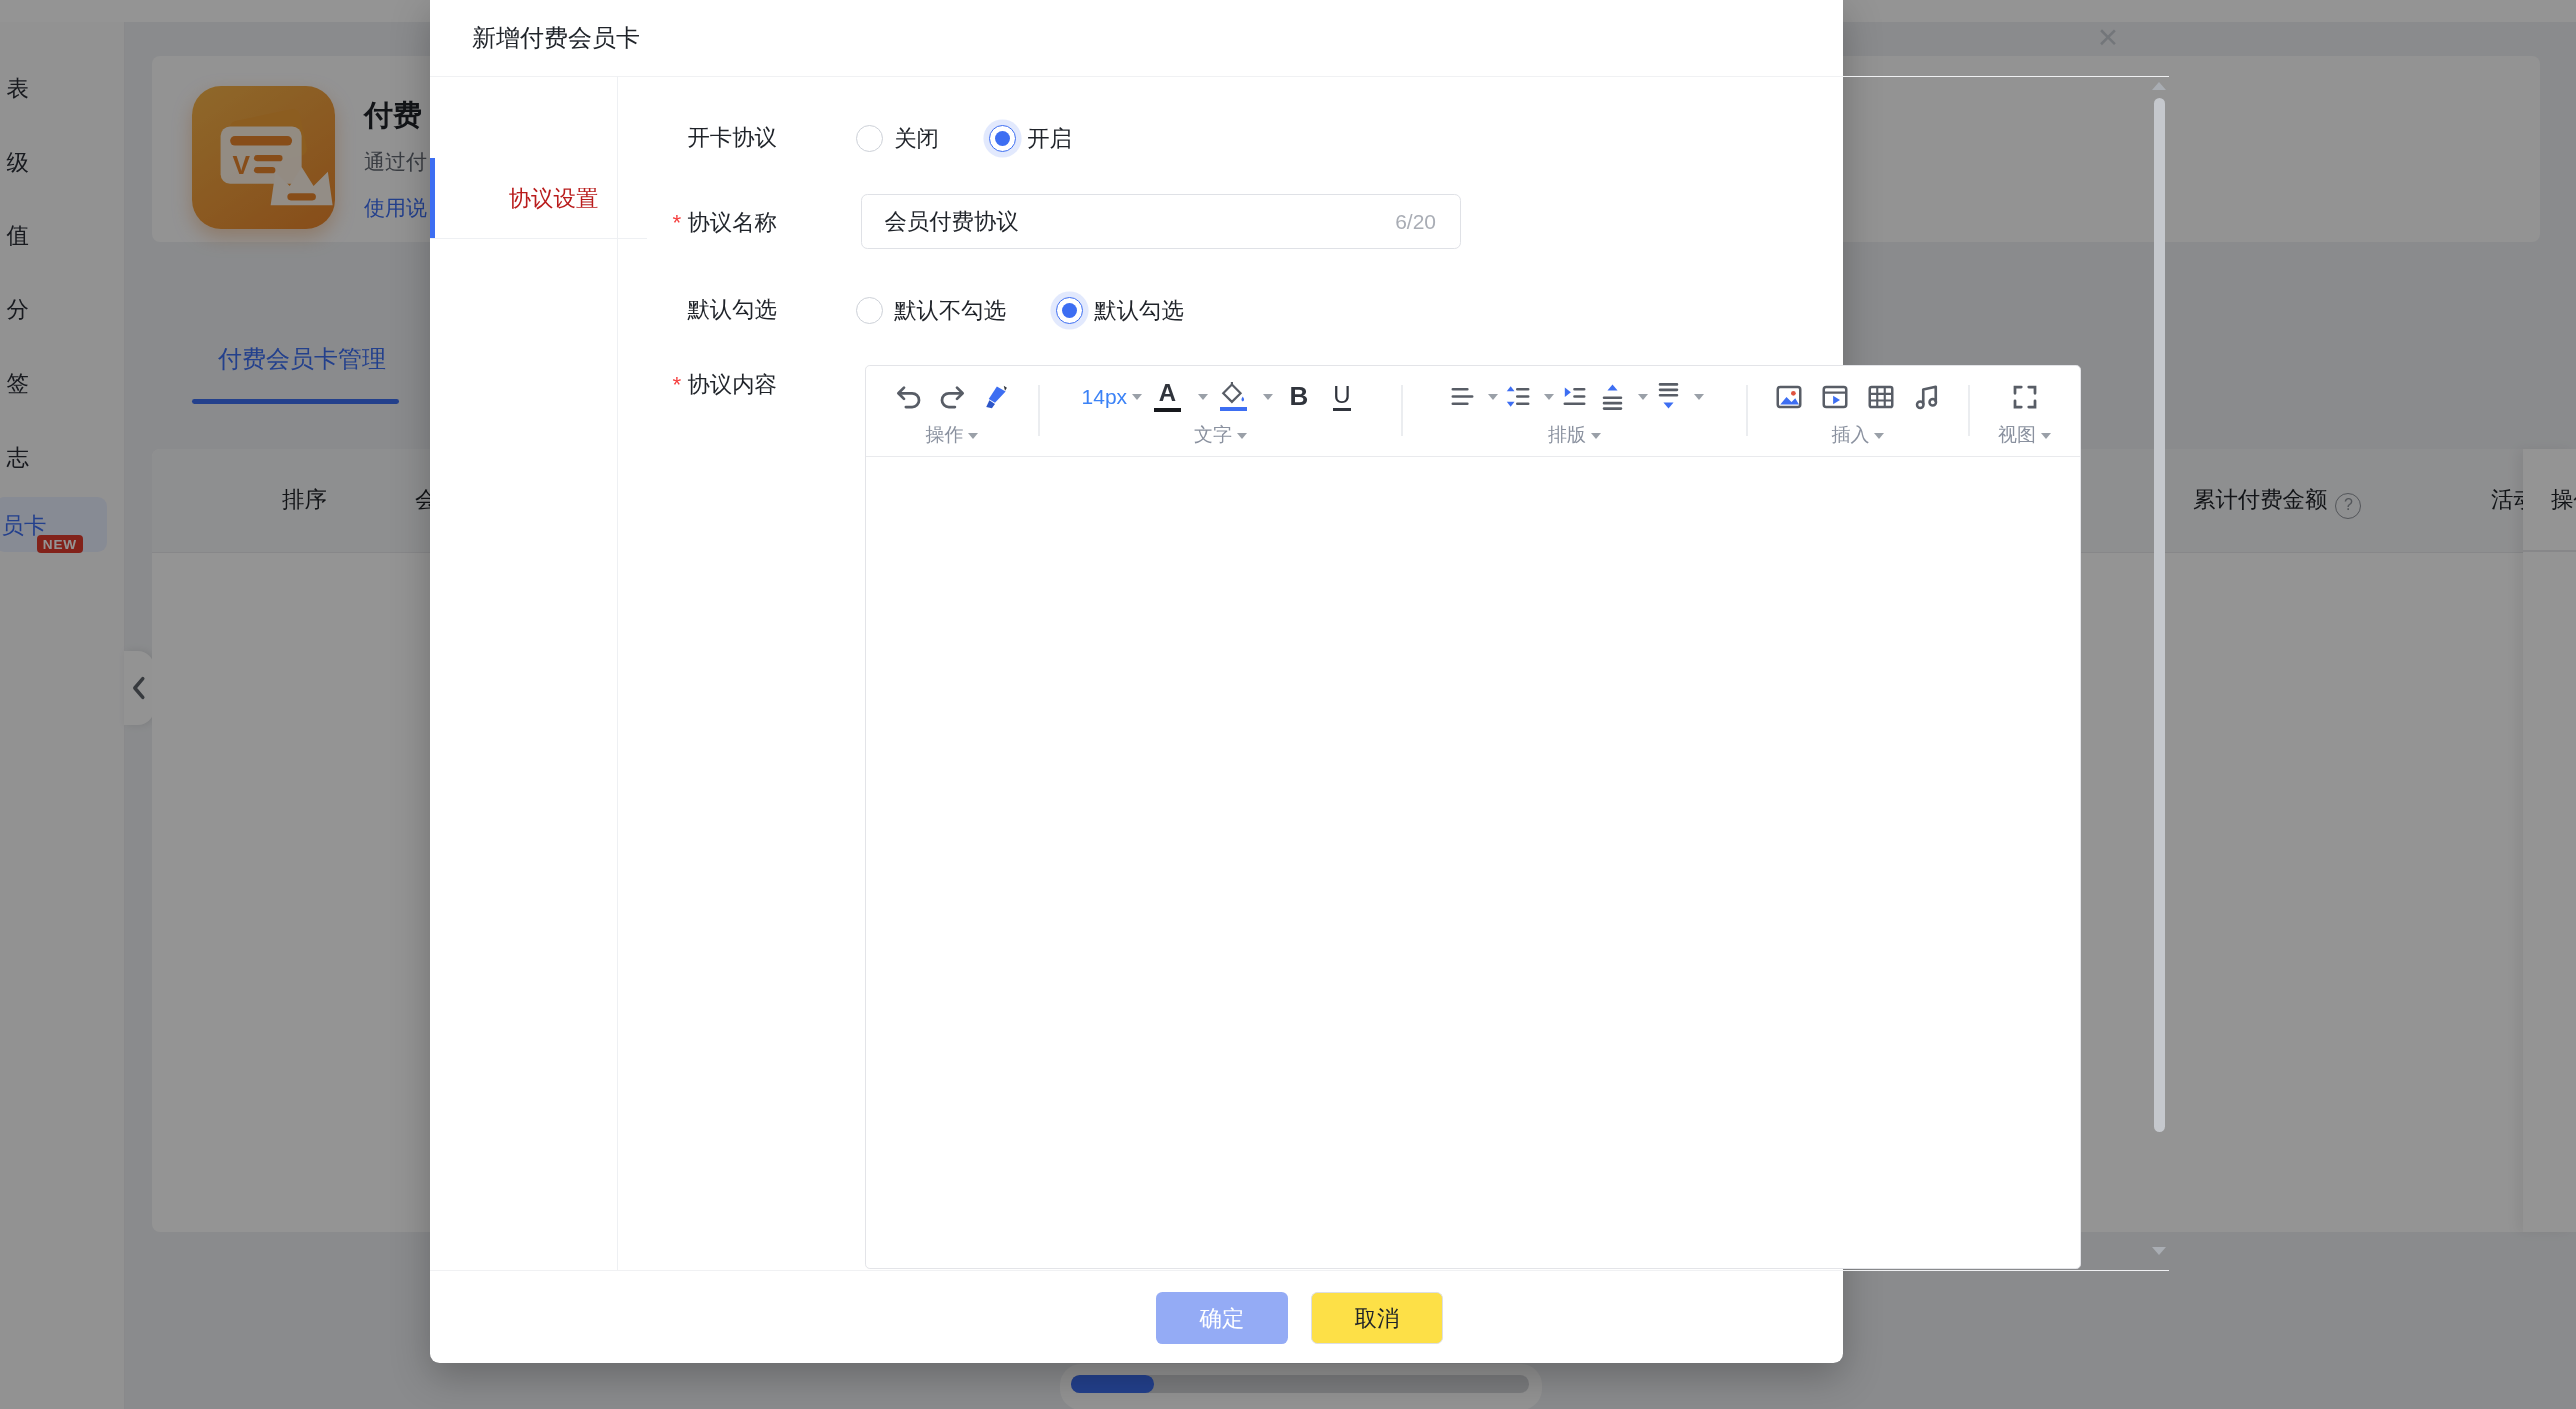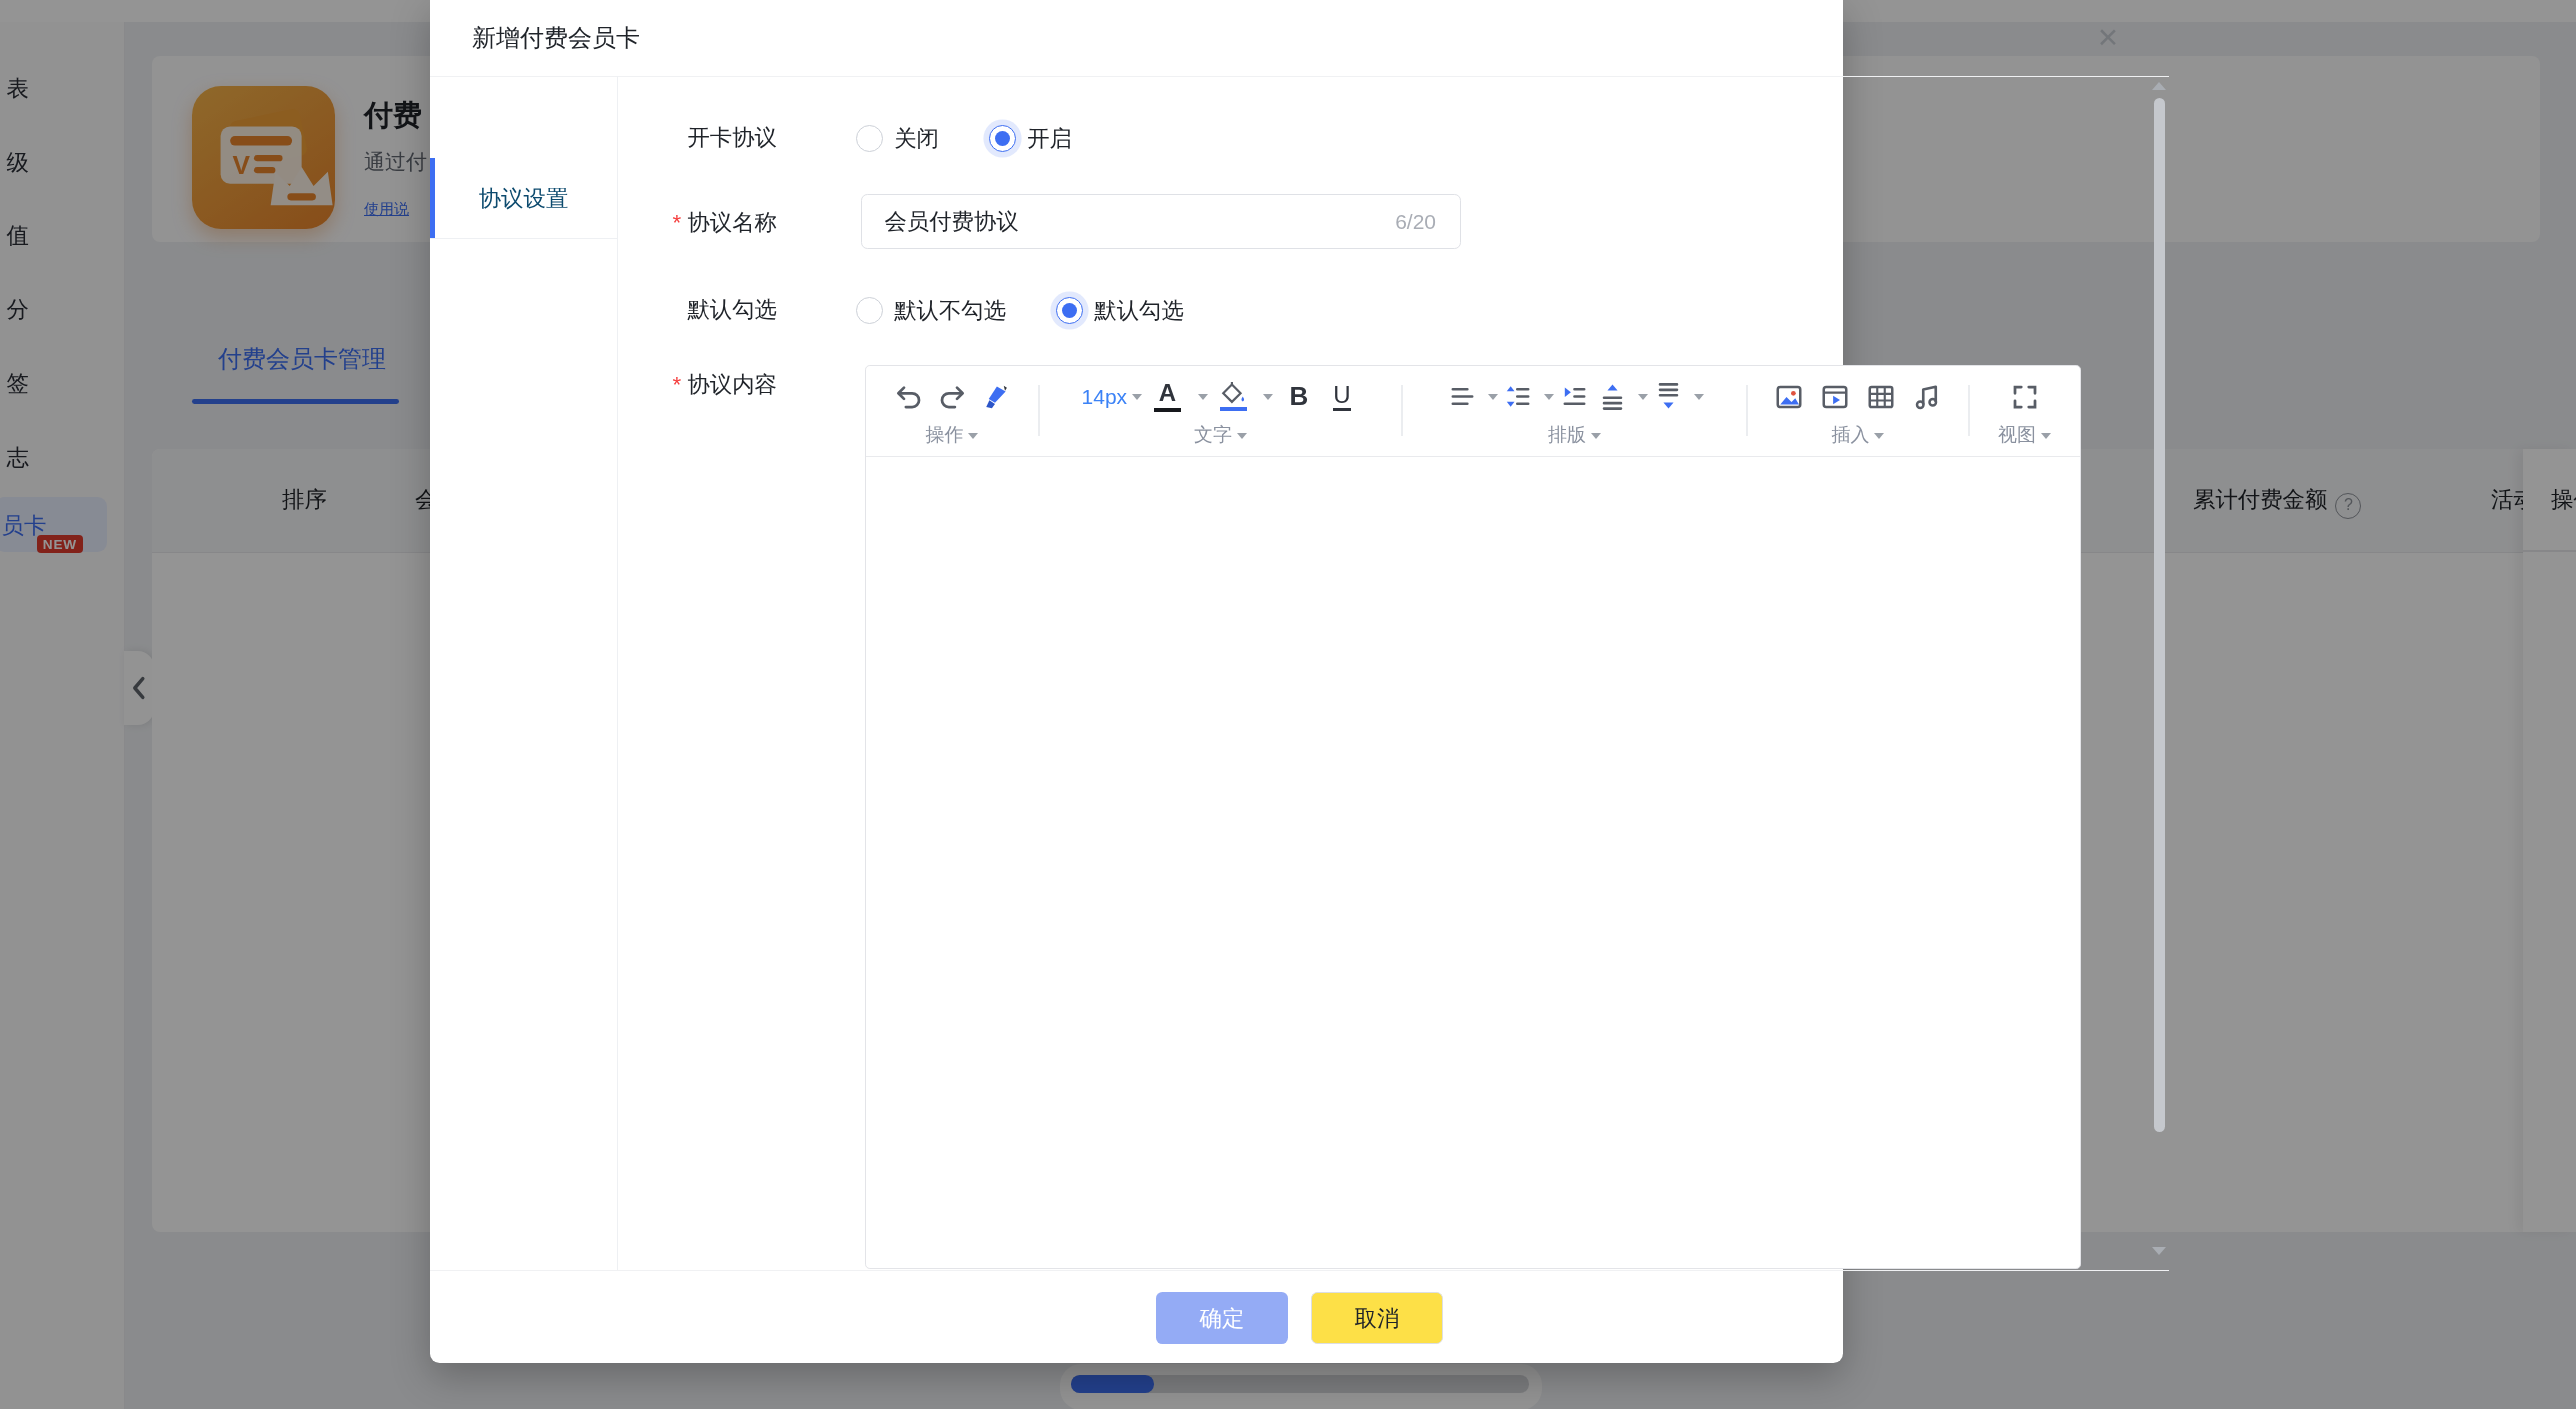--- a/index.html
+++ b/index.html
@@ -16,21 +16,21 @@
   .side-pill .lbl{position:absolute;left:6.4px;top:13px;font-size:22.4px;color:#3d6ef2;white-space:nowrap;}
   .new-badge{position:absolute;left:42px;top:-8px;background:#e13c2e;color:#fff;font-size:13.6px;font-weight:bold;
     padding:1.6px 5.6px;border-radius:4px;letter-spacing:0.8px;margin-top:46px;}
   .collapse-handle{left:124px;top:651px;width:30px;height:74px;background:#fdfdfd;border-radius:0 16px 16px 0;
     box-shadow:2.4px 0 8px rgba(0,0,0,.10);display:flex;align-items:center;justify-content:center;}
   .banner-card{left:152px;top:56px;width:2388px;height:186px;background:#fdfdfe;border-radius:8px;}
   .banner-icon{position:absolute;left:40px;top:30px;width:143px;height:143px;border-radius:29px;
     background:linear-gradient(145deg,#f6b44a,#e9852c);box-shadow:0 8px 19px rgba(233,133,44,.35);}
   .banner-title{position:absolute;left:212px;top:40px;font-size:29px;font-weight:700;color:#1f2329;white-space:nowrap;}
   .banner-sub{position:absolute;left:212px;top:92px;font-size:21px;color:#646a73;white-space:nowrap;}
-  .banner-link{position:absolute;left:212px;top:144px;font-size:15px;color:#3d6ef2;white-space:nowrap;text-decoration:underline;}
+  .banner-link{position:absolute;left:212px;top:138px;font-size:21px;color:#3d6ef2;white-space:nowrap;}
   .bg-tab{left:218px;top:343px;font-size:24px;font-weight:500;color:#3d6ef2;white-space:nowrap;}
   .bg-tab-underline{left:192px;top:399px;width:207px;height:4.8px;background:#3d6ef2;border-radius:2.4px;}
   .table-card{left:152px;top:449px;width:2388px;height:783px;background:#ffffff;border-radius:8px;}
   .table-head{position:absolute;left:0;top:0;width:2388px;height:103px;background:#f5f6f8;border-bottom:1.6px solid #e8e9ec;
     border-radius:8px 8px 0 0;}
   .th{position:absolute;top:35px;font-size:22.4px;font-weight:500;color:#1f2329;white-space:nowrap;}
   .clip{overflow:hidden;}
   .help-circle{display:inline-block;width:24px;height:24px;border:1.6px solid #8f949b;border-radius:50%;
     font-size:16px;color:#8f949b;text-align:center;line-height:22.4px;vertical-align:-3.2px;margin-left:8px;font-weight:500;}
   .fixed-col{left:2523px;top:449px;width:53px;height:783px;background:#ffffff;box-shadow:-6.4px 0 11.2px rgba(0,0,0,.06);}
@@ -42,21 +42,21 @@
   #overlay{position:absolute;inset:0;background:rgba(0,0,0,0.42);z-index:5;}
   #modal{position:absolute;left:430px;top:0;width:1413px;height:1363px;background:#ffffff;z-index:10;
     border-radius:0 0 9.6px 9.6px;box-shadow:0 13px 38px rgba(0,0,0,.25);}
   .m-header{position:absolute;left:0;top:0;width:1739px;height:76px;border-bottom:1.6px solid #f0f1f3;}
   .m-title{position:absolute;left:42px;top:0;height:76px;line-height:76px;font-size:24px;font-weight:500;color:#1f2329;}
   .m-close{position:absolute;left:1654px;top:13px;width:48px;height:48px;font-size:35px;color:#73767a;
     display:flex;align-items:center;justify-content:center;cursor:pointer;font-weight:300;}
   .m-rail{position:absolute;left:0;top:76px;width:187px;height:1194px;border-right:1.6px solid #eef0f3;}
   .m-tab{position:absolute;left:0;width:187px;height:80px;border-bottom:1.6px solid #eef0f3;
     display:flex;align-items:center;justify-content:center;font-size:22.4px;color:#1f2329;cursor:pointer;}
-  .m-tab.active{color:#0c4a6e;}
+  .m-tab.active{color:#b91c1c;padding-left:30px;}
   .m-tab.active::before{content:"";position:absolute;left:0;top:0;width:4.8px;height:100%;background:#3d6ef2;}
   .f-label{position:absolute;left:120px;width:227px;text-align:right;font-size:22.4px;color:#1f2329;white-space:nowrap;}
   .req::before{content:"* ";color:#f53f3f;font-size:22.4px;}
   .radio-row{position:absolute;left:426px;display:flex;align-items:center;}
   .radio{width:27px;height:27px;border-radius:50%;border:1.6px solid #cdd1d8;background:#fff;box-sizing:border-box;flex:0 0 auto;}
   .radio.on{border-color:#3d6ef2;position:relative;box-shadow:0 0 0 5.6px rgba(61,110,242,.15);}
   .radio.on::after{content:"";position:absolute;inset:4.8px;border-radius:50%;background:#3d6ef2;}
   .radio-lbl{font-size:22.4px;color:#1f2329;margin:0 0 0 11.2px;white-space:nowrap;}
   .radio-gap{width:50px;flex:0 0 auto;}
   .f-input{position:absolute;left:431px;top:194px;width:600px;height:55px;box-sizing:border-box;

